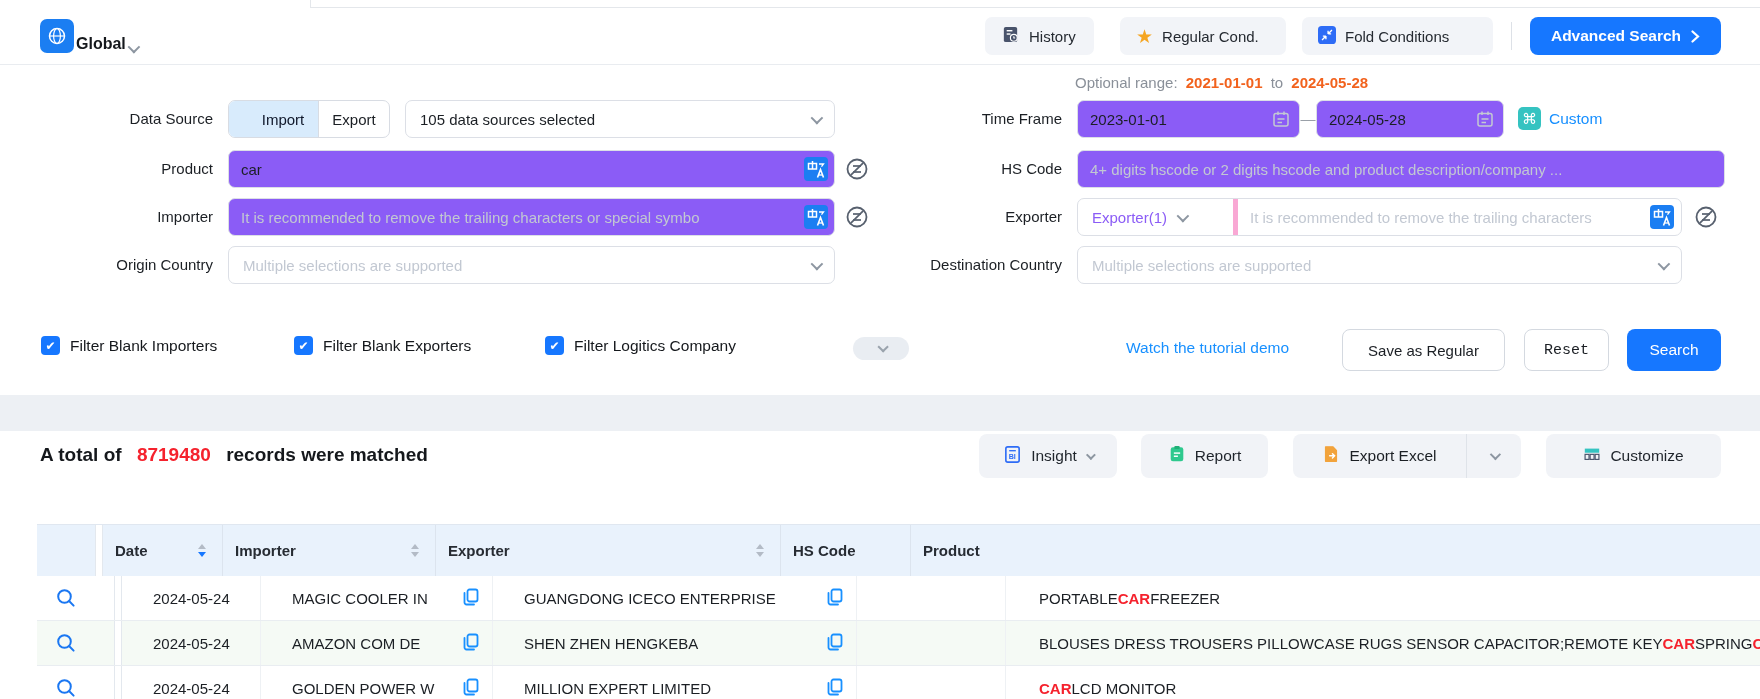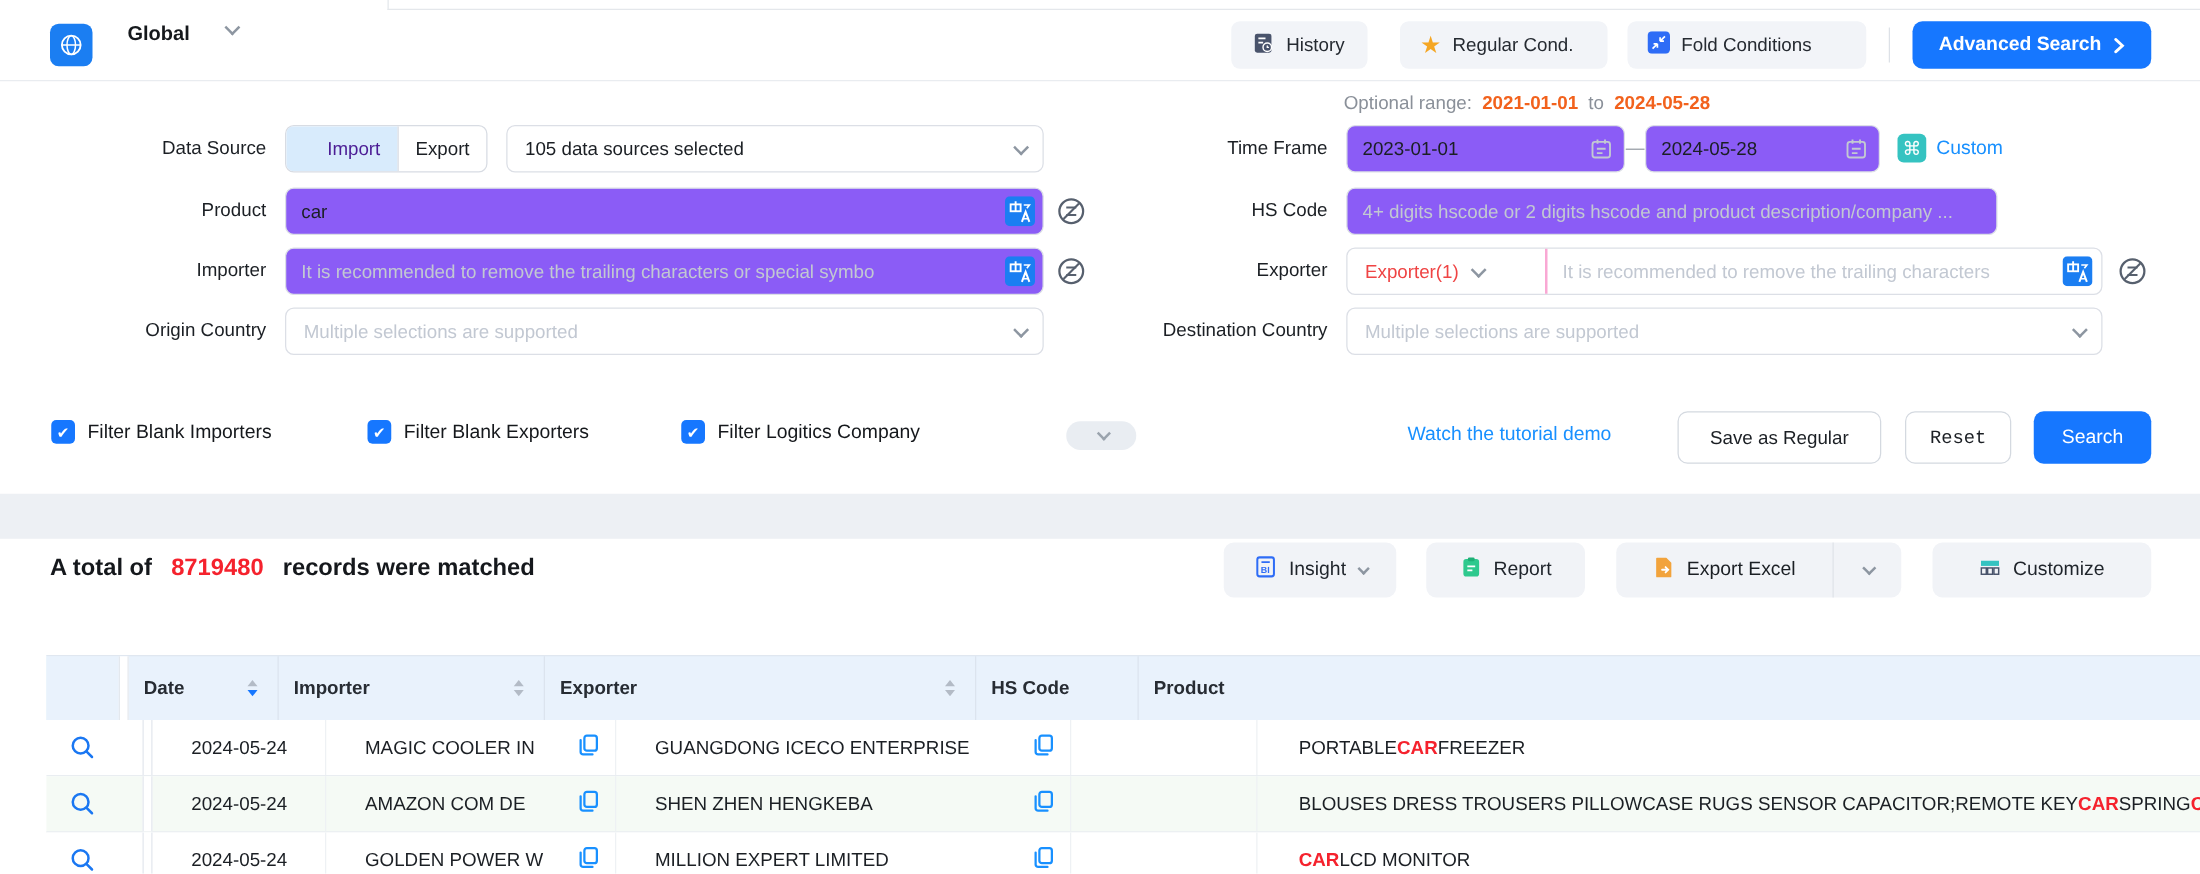--- a/index.html
+++ b/index.html
@@ -6,21 +6,21 @@
   html,body { background:#fff; }
   #app{ position:relative; width:1760px; height:699px; background:#fff; overflow:hidden;
         font-family:"Liberation Sans","DejaVu Sans",sans-serif; color:#1b1f24; }
 
   
   .artifact-h{ position:absolute; left:310px; right:0; top:7px; height:1px; background:#e4e7eb; }
   .artifact-v{ position:absolute; left:310px; top:0; width:1px; height:8px; background:#e4e7eb; }
 
   
   .topbar{ position:absolute; left:0; right:0; top:8px; height:57px; background:#fff; border-bottom:1px solid #e9ecf0; }
-  .region{ position:absolute; left:40px; top:11px; display:flex; align-items:flex-start; gap:28px; cursor:pointer; }
+  .region{ position:absolute; left:40px; top:11px; display:flex; align-items:flex-end; gap:2px; cursor:pointer; }
   .region-tile{ width:34px; height:34px; border-radius:7px; background:#1b7ef2; display:flex; align-items:center; justify-content:center; }
   .region-label{ font-size:16px; font-weight:bold; color:#15181c; }
   .chev{ display:inline-block; width:9px; height:9px; border-right:2px solid #8d96a1; border-bottom:2px solid #8d96a1; transform:rotate(45deg) translateY(-2px); }
   .tb-btn{ position:absolute; top:9px; height:38px; border:none; border-radius:7px; background:#f2f4f8;
            display:flex; align-items:center; gap:9px; padding:0 16px; font-size:15px; color:#252a31; cursor:pointer;
            font-family:inherit; }
   #btn-history{ left:985px; width:109px; }
   #btn-regular{ left:1120px; width:166px; }
   #btn-fold{ left:1302px; width:191px; }
   .tb-divider{ position:absolute; left:1511px; top:14px; width:1px; height:28px; background:#dde1e7; }
@@ -39,31 +39,31 @@
   .wrap > input{ position:absolute; inset:0; }
   .wrap .right-ico{ position:absolute; right:7px; top:7px; cursor:pointer; }
   .sel{ position:absolute; height:38px; border:1px solid #dcdfe6; border-radius:7px; background:#fff;
         display:flex; align-items:center; padding:0 14px; font-size:15px; cursor:pointer; }
   .sel .ph{ color:#c2c8d2; }
   .sel .val{ color:#1b1f24; }
   .sel .chev{ margin-left:auto; }
   .seg{ position:absolute; left:228px; top:100px; width:162px; height:38px; border:1px solid #d8dce3; border-radius:7px;
         display:flex; overflow:hidden; background:#fff; }
   .seg-item{ flex:1; display:flex; align-items:center; justify-content:center; font-size:15px; cursor:pointer; color:#1b1f24; }
-  .seg-item.active{ background:#d8ebfc; color:#4c1d95;padding-left:19px; }
+  .seg-item.active{ background:#d8ebfc; color:#0f172a;padding-left:19px; }
   .seg-item + .seg-item{ border-left:1px solid #d8dce3; }
   .dash{ position:absolute; left:1300px; top:100px; width:16px; text-align:center; line-height:38px; color:#9aa0a8; font-size:15px; }
   #custom{ position:absolute; left:1518px; top:107px; display:flex; align-items:center; gap:8px; cursor:pointer; }
   .custom-tile{ width:23px; height:23px; border-radius:5px; background:#35c3c1; color:#fff; display:flex; align-items:center; justify-content:center; font-size:15px; }
   #custom span.lbl{ color:#1890ff; font-size:15.5px; }
   .excl{ position:absolute; cursor:pointer; }
   .group{ position:absolute; left:1077px; top:198px; width:605px; height:38px; border:1px solid #dcdfe6; border-radius:7px;
           display:flex; align-items:center; background:#fff; }
   .group .gsel{ width:160px; height:100%; display:flex; align-items:center; gap:10px; padding:0 12px 0 14px; cursor:pointer;
-                border-right:2px solid #f9a8d4; font-size:15px; color:#ef4444; flex:none; }
+                border-right:5px solid #f9a8d4; font-size:15px; color:#8b5cf6; flex:none; }
   .group input{ flex:1; border:none; outline:none; font-size:15px; font-family:inherit; padding:0 30px 0 12px; color:#1b1f24; min-width:0; background:transparent; }
   .group .right-ico{ position:absolute; right:7px; top:6px; cursor:pointer; }
   input::placeholder{ color:#c2c8d2; opacity:1; }
 
   .cbitem{ position:absolute; top:336px; display:flex; align-items:center; gap:10px; cursor:pointer; }
   .cbox{ width:19px; height:19px; border-radius:4px; background:#1677ff; color:#fff; display:flex; align-items:center;
          justify-content:center; font-size:12px; }
   .cbitem .lbl{ font-size:15.5px; color:#15181c; }
   .pill{ position:absolute; left:853px; top:337px; width:56px; height:23px; border-radius:12px; background:#e9edf2;
          display:flex; align-items:center; justify-content:center; cursor:pointer; }
@@ -236,21 +236,21 @@
   </div>
   <span class="excl" style="left:845px;top:157px;">
     <svg width="24" height="24" viewBox="0 0 24 24">
         <circle cx="12" cy="12" r="9.5" fill="none" stroke="#57606e" stroke-width="1.8"></circle>
         <line x1="8" y1="9" x2="16" y2="9" stroke="#57606e" stroke-width="1.7"></line>
         <line x1="8" y1="15" x2="16" y2="15" stroke="#57606e" stroke-width="1.7"></line>
         <line x1="5.8" y1="18.2" x2="18.2" y2="5.8" stroke="#57606e" stroke-width="1.7"></line>
       </svg>
   </span>
   <div class="flabel" style="left:862px;top:150px;">HS Code</div>
-  <div class="wrap" style="left:1077px;top:150px;width:521px;">
+  <div class="wrap" style="left:1077px;top:150px;width:648px;">
     <input class="inp" placeholder="4+ digits hscode or 2 digits hscode and product description/company ..." style="">
   </div>
 
   <div class="flabel" style="left:13px;top:198px;">Importer</div>
   <div class="wrap" style="left:228px;top:198px;width:607px;">
     <input class="inp" placeholder="It is recommended to remove the trailing characters or special symbo" style="">
     <span class="right-ico">
       <svg width="24" height="24" viewBox="0 0 24 24">
           <rect width="24" height="24" rx="4" fill="#1b7ef2"></rect>
           <line x1="8.5" y1="4" x2="8.5" y2="7" stroke="#fff" stroke-width="1.5"></line>

